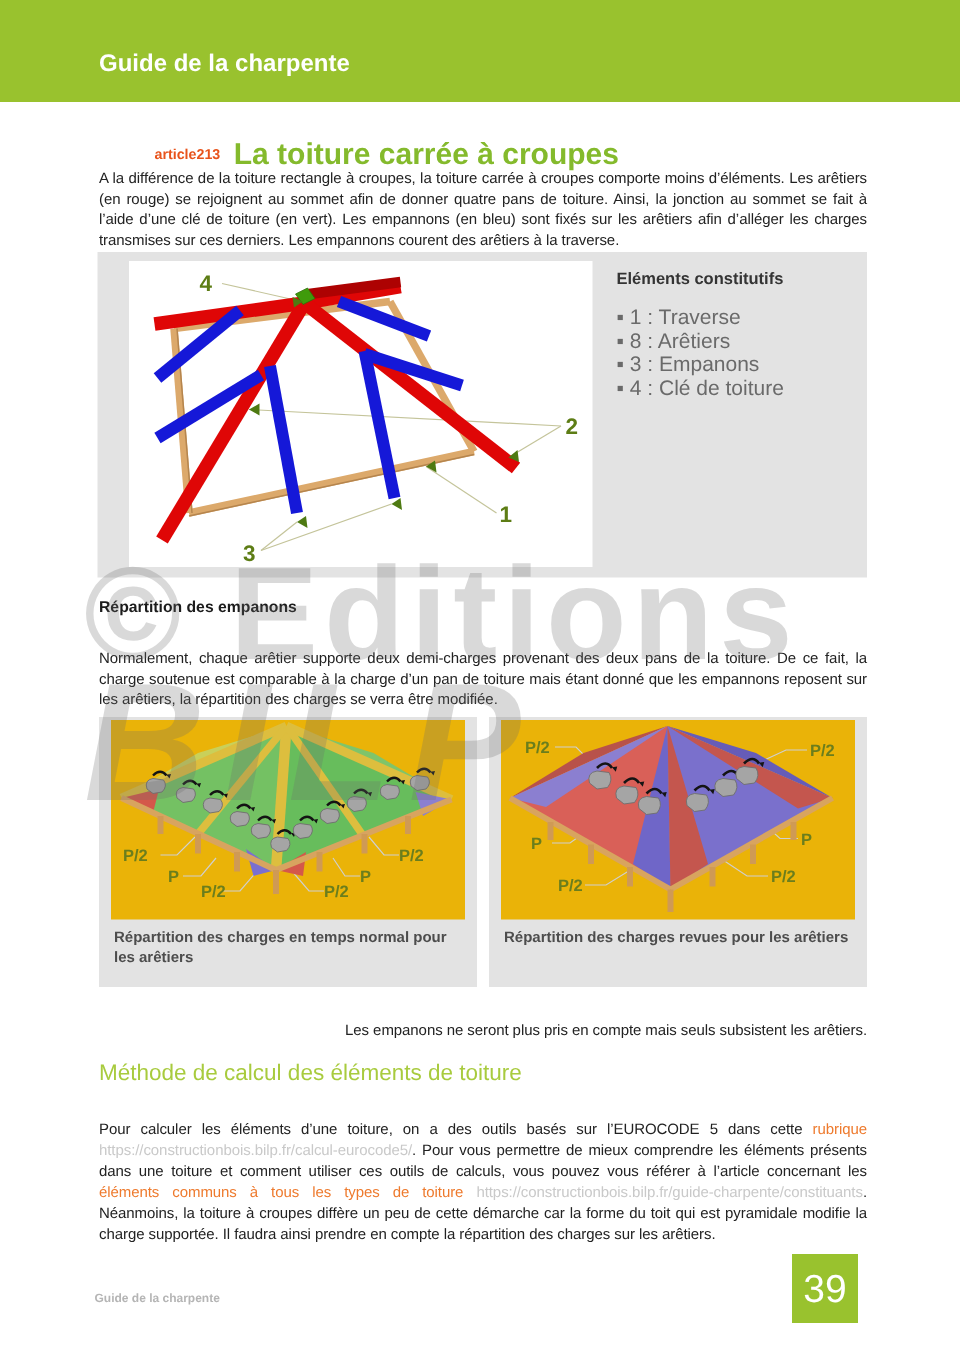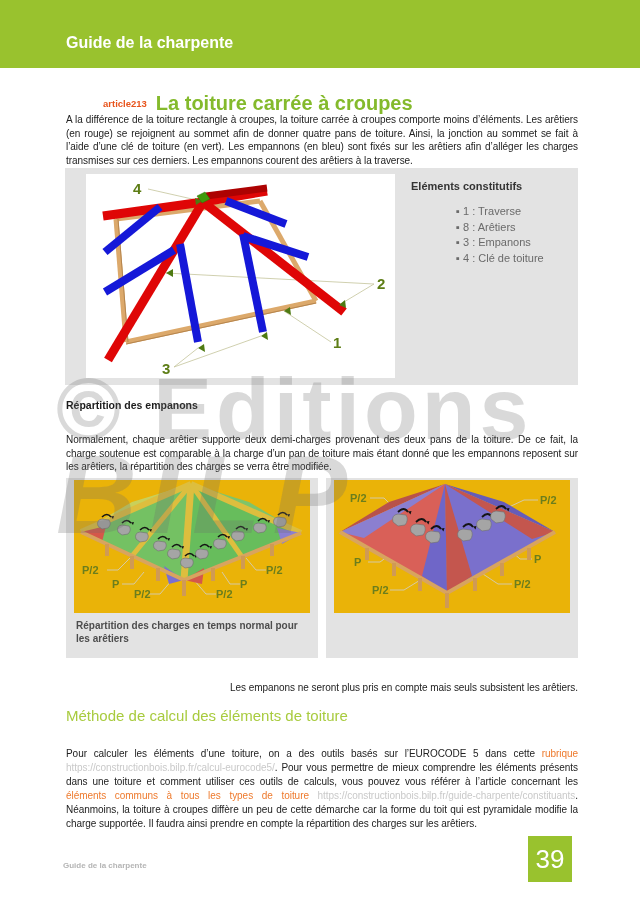--- a/index.html
+++ b/index.html
@@ -22,21 +22,21 @@
   .sub-heading{position:absolute;left:66px;top:399px;font-size:10.5px;font-weight:bold;color:#1c1c1c;}
   .green-heading{position:absolute;left:66px;top:707px;font-size:15px;font-weight:normal;color:#a8cb3e;}
   .link-orange{color:#ee7a2d;}
   .link-gray{color:#c9c9c9;}
   
   .fig1{position:absolute;left:65px;top:168px;width:513px;height:217px;background:#e3e3e3;}
   .fig1-img{position:absolute;left:21px;top:6px;width:309px;height:204px;background:#ffffff;}
   .legend{position:absolute;left:346px;top:12px;width:170px;}
   .legend-title{margin:0;font-size:11px;font-weight:bold;color:#343434;}
   .legend-list{margin:14px 0 0 0;padding:0;list-style:none;}
-  .legend-list li{font-size:11px;color:#6a6a6a;line-height:11.5px;margin-bottom:4px;margin-left:45px;}
+  .legend-list li{font-size:14px;color:#6a6a6a;line-height:11.5px;margin-bottom:4px;}
   .legend-list li::before{content:"▪ ";color:#6a6a6a;}
   
   .figbox{position:absolute;top:478px;width:252px;height:180px;background:#e3e3e3;}
   .figL{left:66px;}
   .figR{left:326px;}
   .figbox .pyimg{position:absolute;left:8px;top:2px;width:236px;height:133px;background:#eab308;}
   .caption{position:absolute;left:10px;top:141px;width:232px;
            font-size:10px;font-weight:bold;color:#4d4d4d;line-height:13px;}
   
   .footer-text{position:absolute;left:63px;top:861px;font-size:8px;font-weight:bold;color:#b5b5b5;}
@@ -272,20 +272,21 @@
         </g>
 
         <text class="p-label" x="16" y="22">P/2</text>
         <text class="p-label" x="206" y="24">P/2</text>
         <text class="p-label" x="20" y="86">P</text>
         <text class="p-label" x="200" y="83">P</text>
         <text class="p-label" x="38" y="114">P/2</text>
         <text class="p-label" x="180" y="108">P/2</text>
       </svg>
     </div>
+    <div class="caption">Répartition des charges revues pour les arêtiers</div>
   </div>
 
   <p class="para p3">Les empanons ne seront plus pris en compte mais seuls subsistent les arêtiers.</p>
 
   <div class="green-heading">Méthode de calcul des éléments de toiture</div>
 
   <p class="para p4"><span>Pour calculer les éléments d’une toiture, on a des outils basés sur l’EUROCODE 5 dans cette </span><span class="link-orange">rubrique</span><span class="link-gray"> https://constructionbois.bilp.fr/calcul-eurocode5/</span><span>. Pour vous permettre de mieux comprendre les éléments présents dans une toiture et comment utiliser ces outils de calculs, vous pouvez vous référer à l’article concernant les </span><span class="link-orange">éléments communs à tous les types de toiture</span><span class="link-gray"> https://constructionbois.bilp.fr/guide-charpente/constituants</span><span>. Néanmoins, la toiture à croupes diffère un peu de cette démarche car la forme du toit qui est pyramidale modifie la charge supportée. Il faudra ainsi prendre en compte la répartition des charges sur les arêtiers.</span></p>
 
   <div class="footer-text">Guide de la charpente</div>
   <div class="pagebox">

